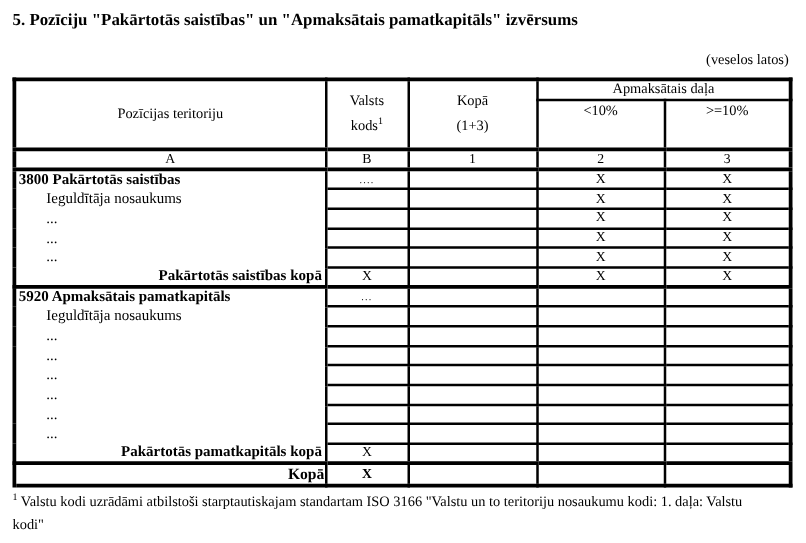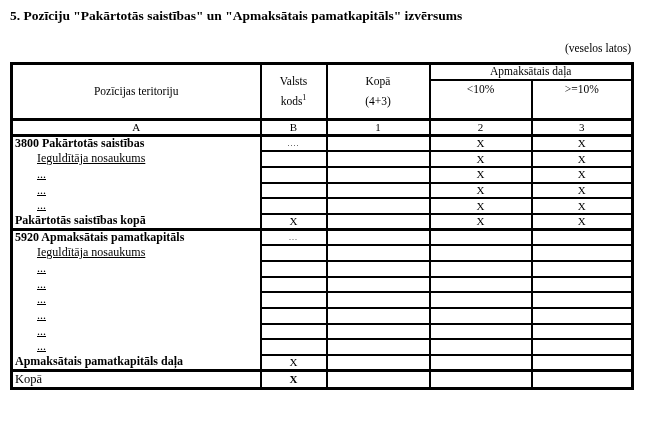--- a/index.html
+++ b/index.html
@@ -62,23 +62,23 @@
   tbody tr { height: 15.7px; }
   tbody td { font-size: 11px; }
   tbody td.ca {
     border-top: 0; border-bottom: 0;
     border-left: 3px solid #000;
     text-align: left;
     font-size: 12px;
     padding-left: 2px;
   }
   tbody td.ca.section { font-weight: bold; }
-  tbody td.ca.indent { padding-left: 24px; text-decoration: underline; }
-  tbody td.ca.total { font-weight: bold; padding-right: 2px; }
-  tbody td.ca.grand { font-weight: normal; text-align: left; font-size: 12.5px; }
+  tbody td.ca.indent { padding-left: 24px; }
+  tbody td.ca.total { font-weight: bold; text-align: right; padding-right: 2px; }
+  tbody td.ca.grand { font-weight: bold; text-align: right; font-size: 12.5px; }
   tbody tr.end td { border-bottom: 3px solid #000; }
   tbody td.dots { font-size: 8px; letter-spacing: 1px; line-height: 1; }
   tbody td.bold { font-weight: bold; }
   .footnote {
     position: absolute;
     left: 10px; top: 394px;
     width: 600px;
     font-size: 11.5px;
     line-height: 1.55;
   }
@@ -100,21 +100,21 @@
       <col style="width:102px">
       <col style="width:101px">
     </colgroup>
     <thead>
       <tr class="h-group">
         <td rowspan="2">Pozīcijas teritoriju</td>
         <td rowspan="2" class="twoLine cc">
           <span class="wrapbox"><span>Valsts kods</span><sup>1</sup></span>
         </td>
         <td rowspan="2" class="twoLine kt">
-          <span class="wrapbox">Kopā (4+3)</span>
+          <span class="wrapbox">Kopā (1+3)</span>
         </td>
         <td colspan="2" class="group">Apmaksātais daļa</td>
       </tr>
       <tr class="h-sub">
         <td>&lt;10%</td>
         <td>&gt;=10%</td>
       </tr>
       <tr class="letters">
         <td>A</td>
         <td>B</td>
@@ -216,30 +216,31 @@
           <td></td>
         </tr>
         <tr>
           <td class="ca indent">...</td>
           <td></td>
           <td></td>
           <td></td>
           <td></td>
         </tr>
         <tr class="end">
-          <td class="ca total">Apmaksātais pamatkapitāls daļa</td>
+          <td class="ca total">Pakārtotās pamatkapitāls kopā</td>
           <td>X</td>
           <td></td>
           <td></td>
           <td></td>
         </tr>
         <tr>
           <td class="ca grand">Kopā</td>
           <td class="bold">X</td>
           <td></td>
           <td></td>
           <td></td>
         </tr>
       </tbody>
   </table>
 
+  <div class="footnote"><sup>1</sup> <span>Valstu kodi uzrādāmi atbilstoši starptautiskajam standartam ISO 3166 "Valstu un to teritoriju nosaukumu kodi: 1. daļa: Valstu kodi"</span></div>
 
 </div>
 
 </body></html>

